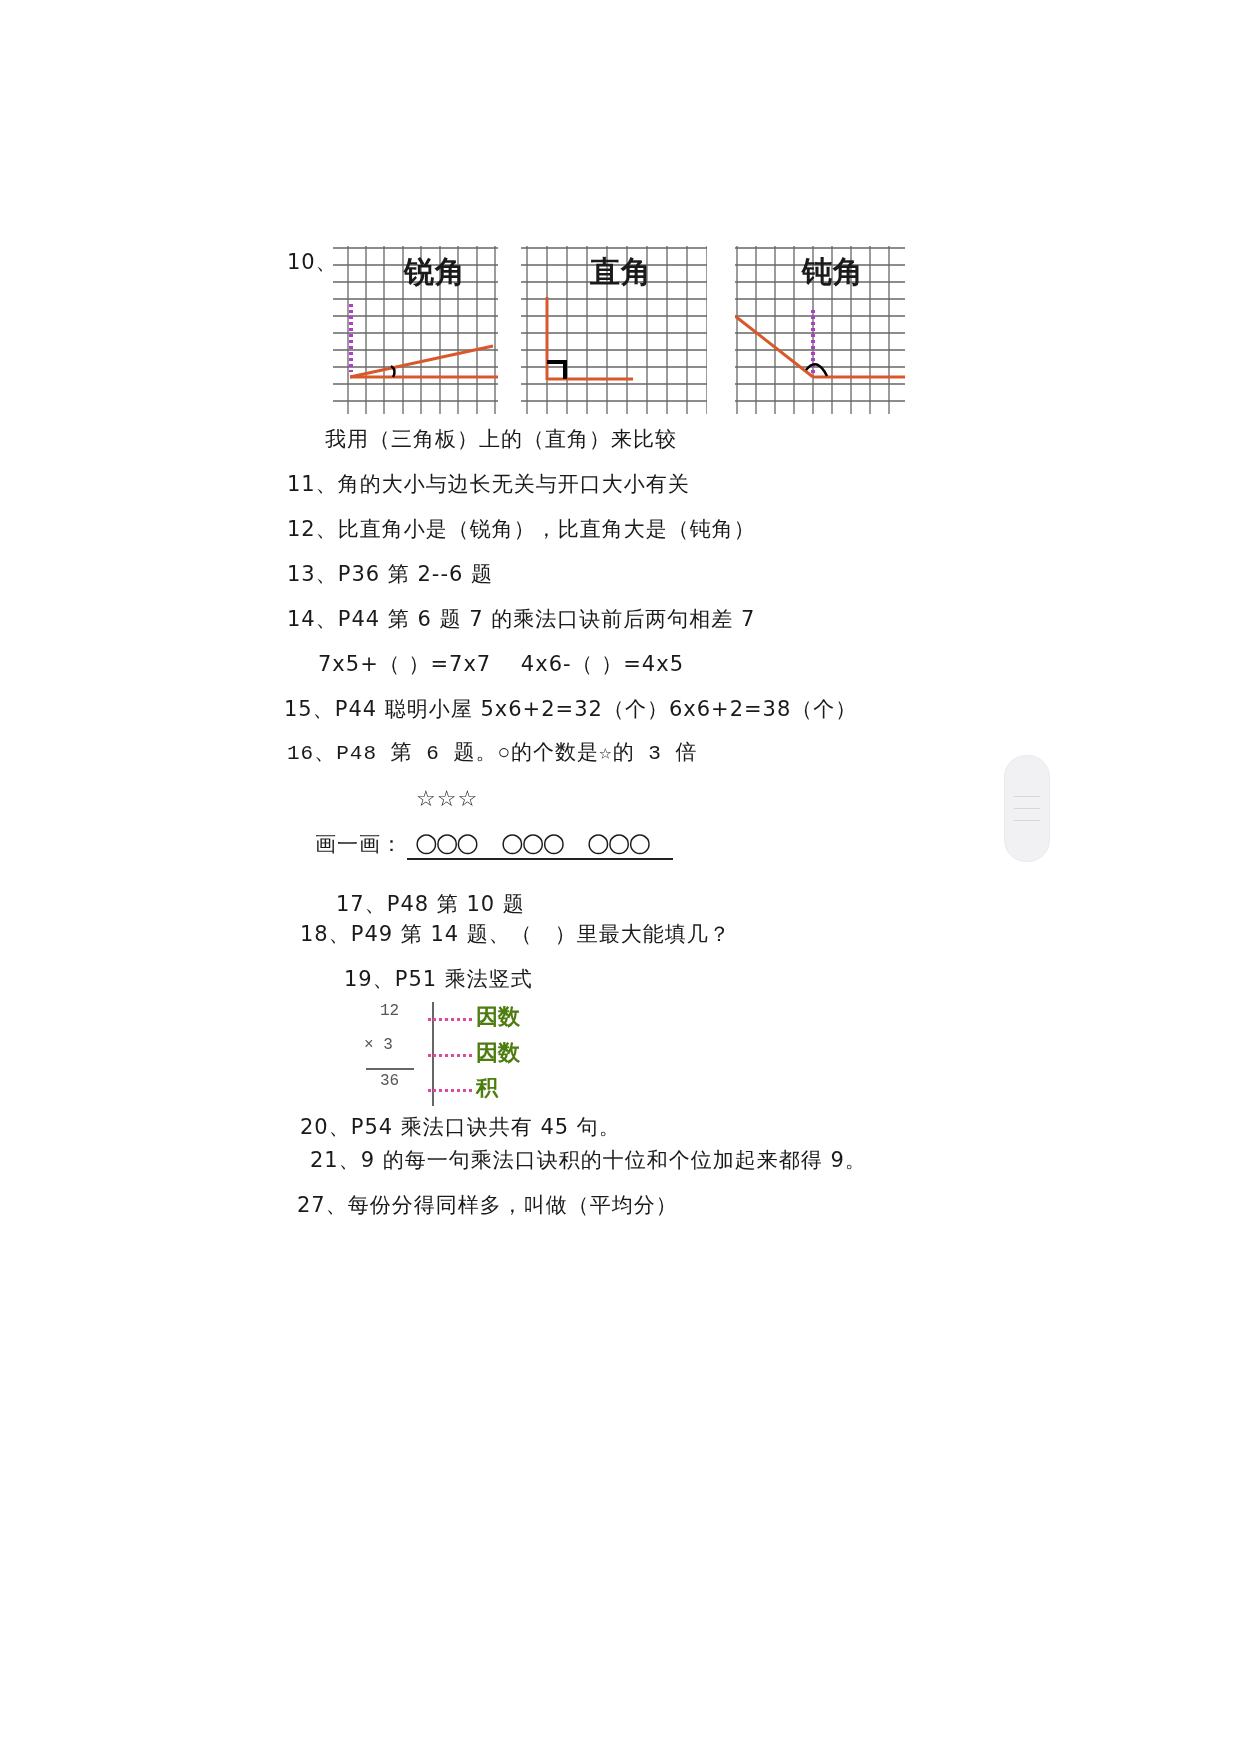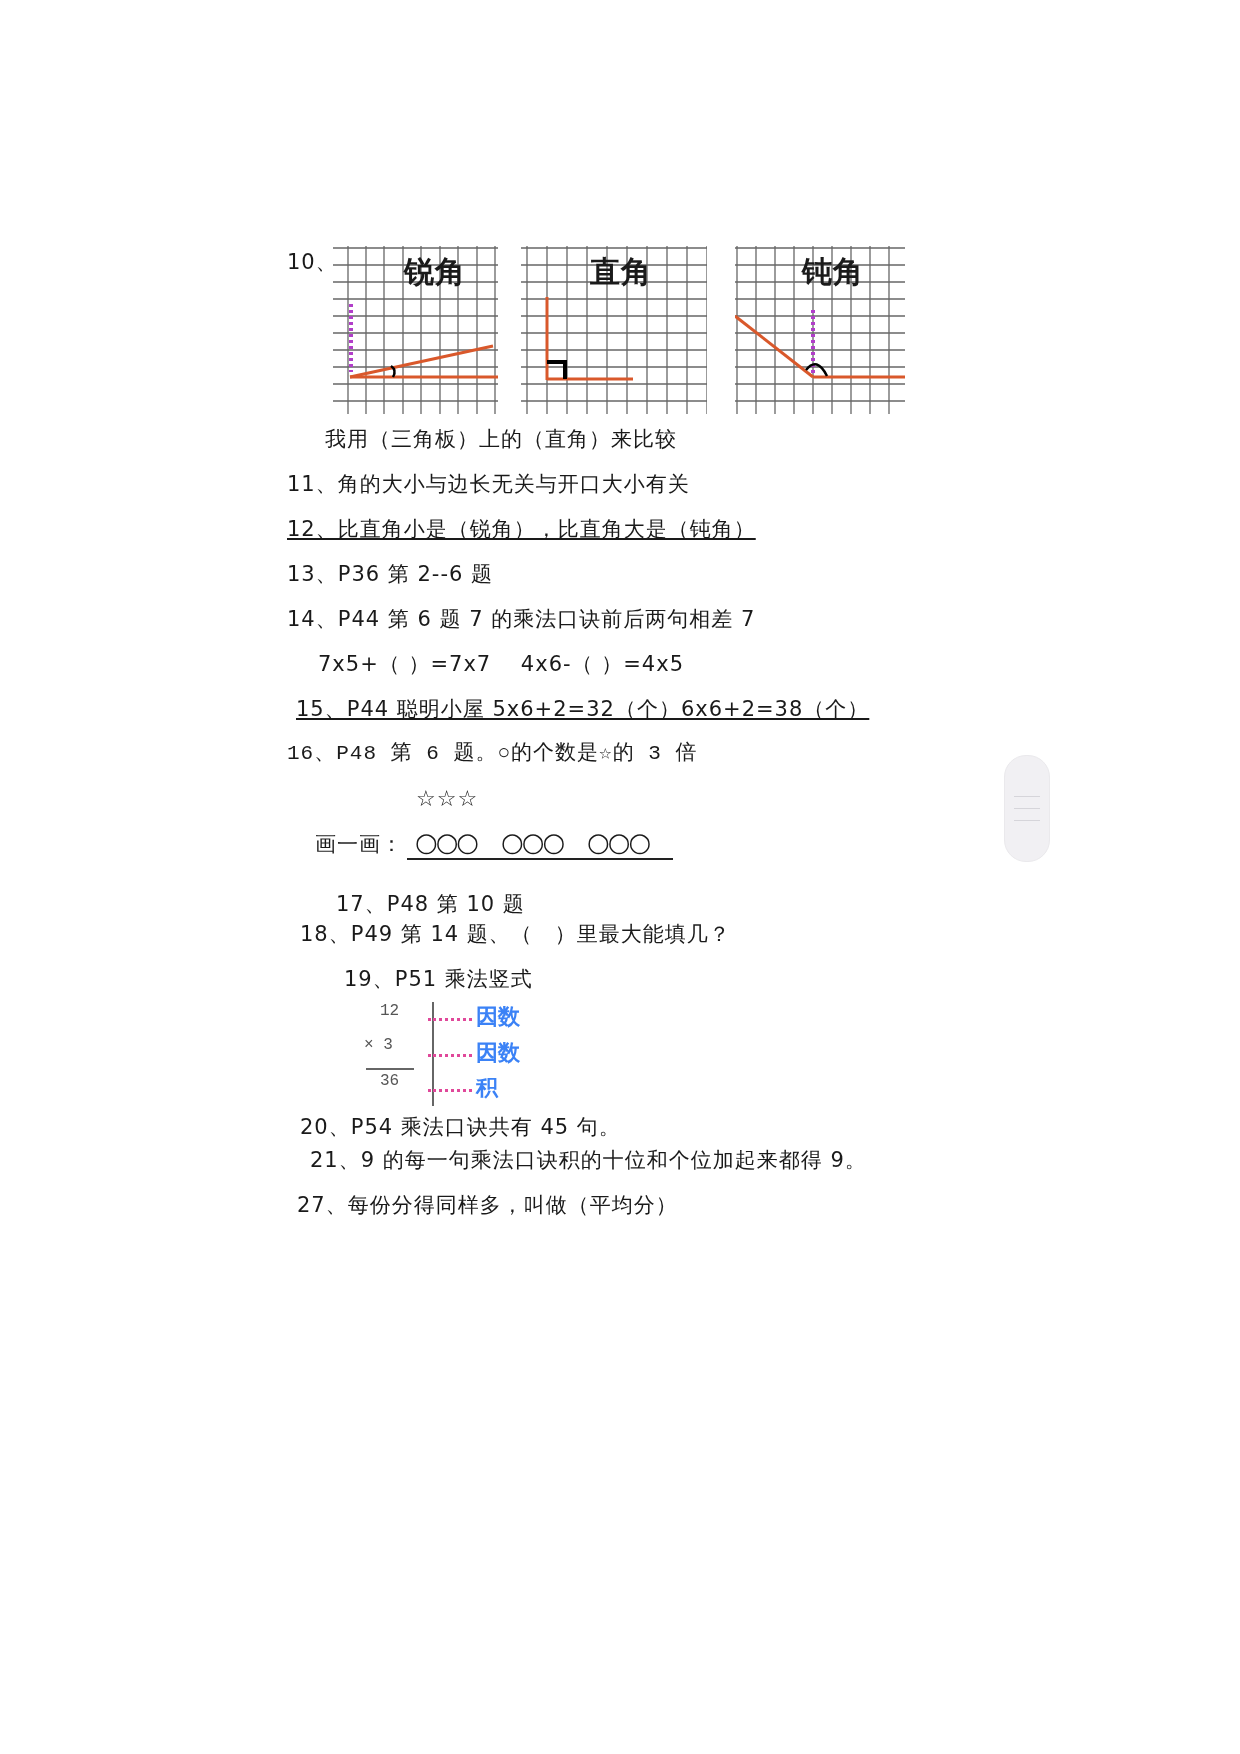--- a/index.html
+++ b/index.html
@@ -6,21 +6,21 @@
   body{width:1240px;height:1754px;position:relative;overflow:hidden;font-family:"DejaVu Sans","Liberation Sans",sans-serif;color:#1a1a1a;}
   .line{position:absolute;font-size:21px;line-height:28px;white-space:nowrap;letter-spacing:1px;}
   .serif{font-family:"DejaVu Serif","Liberation Serif",serif;}
   .panel{position:absolute;}
   .panel svg{display:block;}
   .label-big{font-family:"DejaVu Serif","Liberation Serif",serif;font-weight:bold;}
   .scroll-pill{position:absolute;left:1004px;top:755px;width:44px;height:105px;border-radius:22px;background:#f1f0f3;border:1px solid #eae9ec;}
   .scroll-pill .grip{position:absolute;left:9px;width:26px;height:1px;background:#d6d5da;}
   .mult{position:absolute;left:370px;top:1002px;width:180px;height:105px;}
   .mult .num{position:absolute;font-size:16px;color:#555;font-family:Liberation Mono, monospace;}
-  .mult .lbl{position:absolute;font-size:22px;color:#3b82f6;font-weight:bold;font-family:"DejaVu Serif",serif;text-align:center;}
+  .mult .lbl{position:absolute;font-size:22px;color:#4d7c0f;font-weight:bold;font-family:"DejaVu Serif",serif;text-align:center;}
   .mult .dots{position:absolute;height:0;border-top:3px dotted #e0489a;}
   .underline-blank{position:absolute;border-bottom:2px solid #222;}
 </style>
 </head>
 <body>
 
 <div class="line" style="left:287px;top:248px;">10、</div>
 
 <div class="panel" style="left:333px;top:246px;">
   <svg width="165" height="168" viewBox="0 0 165 168">
@@ -111,25 +111,25 @@
     <line x1="78" y1="131" x2="170" y2="131" stroke="#d9582b" stroke-width="3"></line>
     <line x1="0" y1="70" x2="78" y2="131" stroke="#d9582b" stroke-width="3"></line>
     <path d="M71 124 Q82 110 92 130" stroke="#000" stroke-width="2.5" fill="none"></path>
   </svg>
 </div>
 <div class="line label-big" style="left:802px;top:258px;font-size:30px;">钝角</div>
 
 <div class="line serif" style="left:325px;top:425px;">我用（三角板）上的（直角）来比较</div>
 
 <div class="line" style="left:287px;top:470px;">11、角的大小与边长无关与开口大小有关</div>
-<div class="line" style="left:287px;top:515px;text-decoration:underline;">12、比直角小是（锐角），比直角大是（钝角）</div>
+<div class="line" style="left:287px;top:515px;">12、比直角小是（锐角），比直角大是（钝角）</div>
 <div class="line" style="left:287px;top:560px;">13、P36 第 2--6 题</div>
 <div class="line" style="left:287px;top:605px;">14、P44 第 6 题 7 的乘法口诀前后两句相差 7</div>
 <div class="line" style="left:318px;top:650px;">7x5+（ ）=7x7　 4x6-（ ）=4x5</div>
-<div class="line" style="left:296px;top:695px;text-decoration:underline;">15、P44 聪明小屋 5x6+2=32（个）6x6+2=38（个）</div>
+<div class="line" style="left:284px;top:695px;">15、P44 聪明小屋 5x6+2=32（个）6x6+2=38（个）</div>
 <div class="line" style="left:287px;top:740px;font-family:Liberation Mono, monospace;">16、P48 第 6 题。○的个数是☆的 3 倍</div>
 <div class="line" style="left:416px;top:785px;font-size:22px;">☆☆☆</div>
 <div class="line serif" style="left:315px;top:830px;">画一画：</div>
 <div class="line" style="left:415px;top:828px;font-size:26px;letter-spacing:-2px;">○○○　○○○　○○○</div>
 <div class="underline-blank" style="left:407px;top:858px;width:266px;"></div>
 
 <div class="line" style="left:300px;top:890px;margin-left:36px;">17、P48 第 10 题</div>
 <div class="line" style="left:300px;top:920px;">18、P49 第 14 题、（　）里最大能填几？</div>
 <div class="line" style="left:300px;top:965px;margin-left:44px;">19、P51 乘法竖式</div>
 

